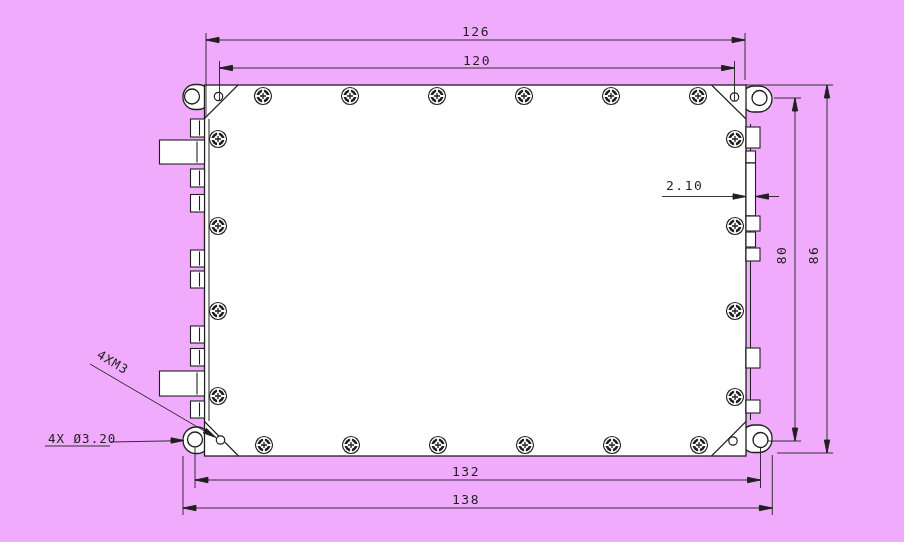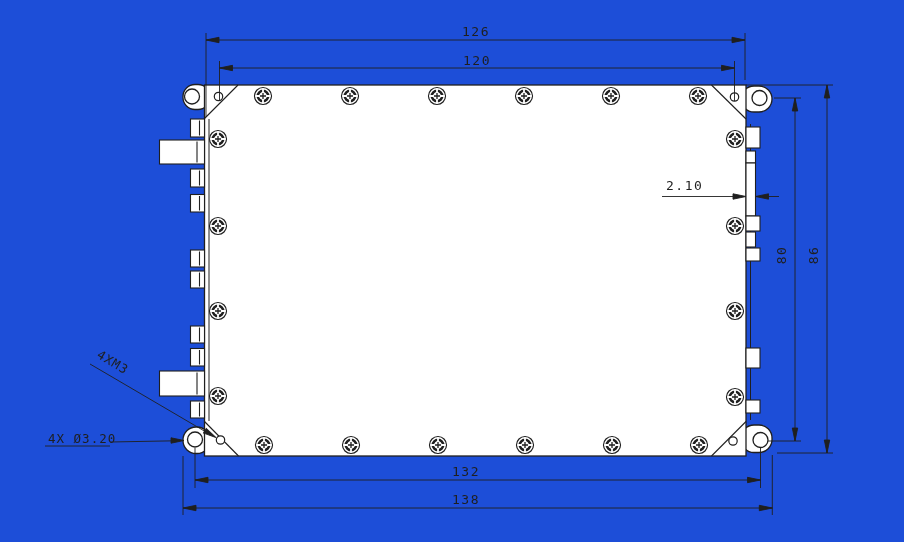--- a/index.html
+++ b/index.html
@@ -1,16 +1,16 @@
 <!DOCTYPE html>
 <html><head>
 <meta charset="utf-8">
 <style>
   html,body{margin:0;padding:0;background:#ffffff;}
-  .stage{position:relative;width:904px;height:542px;background:#1d4ed8;overflow:hidden;
+  .stage{position:relative;width:904px;height:542px;background:#f0abfc;overflow:hidden;
          font-family:"DejaVu Sans Mono","Liberation Mono",monospace;}
   svg{display:block;}
   text.dim{font-family:"DejaVu Sans Mono","Liberation Mono",monospace;
            font-size:13px;letter-spacing:1.5px;fill:#1f1f1f;}
   text.callout{font-family:"DejaVu Sans Mono","Liberation Mono",monospace;
            font-size:12.5px;letter-spacing:1px;fill:#1f1f1f;}
 </style>
 </head>
 <body>
 

